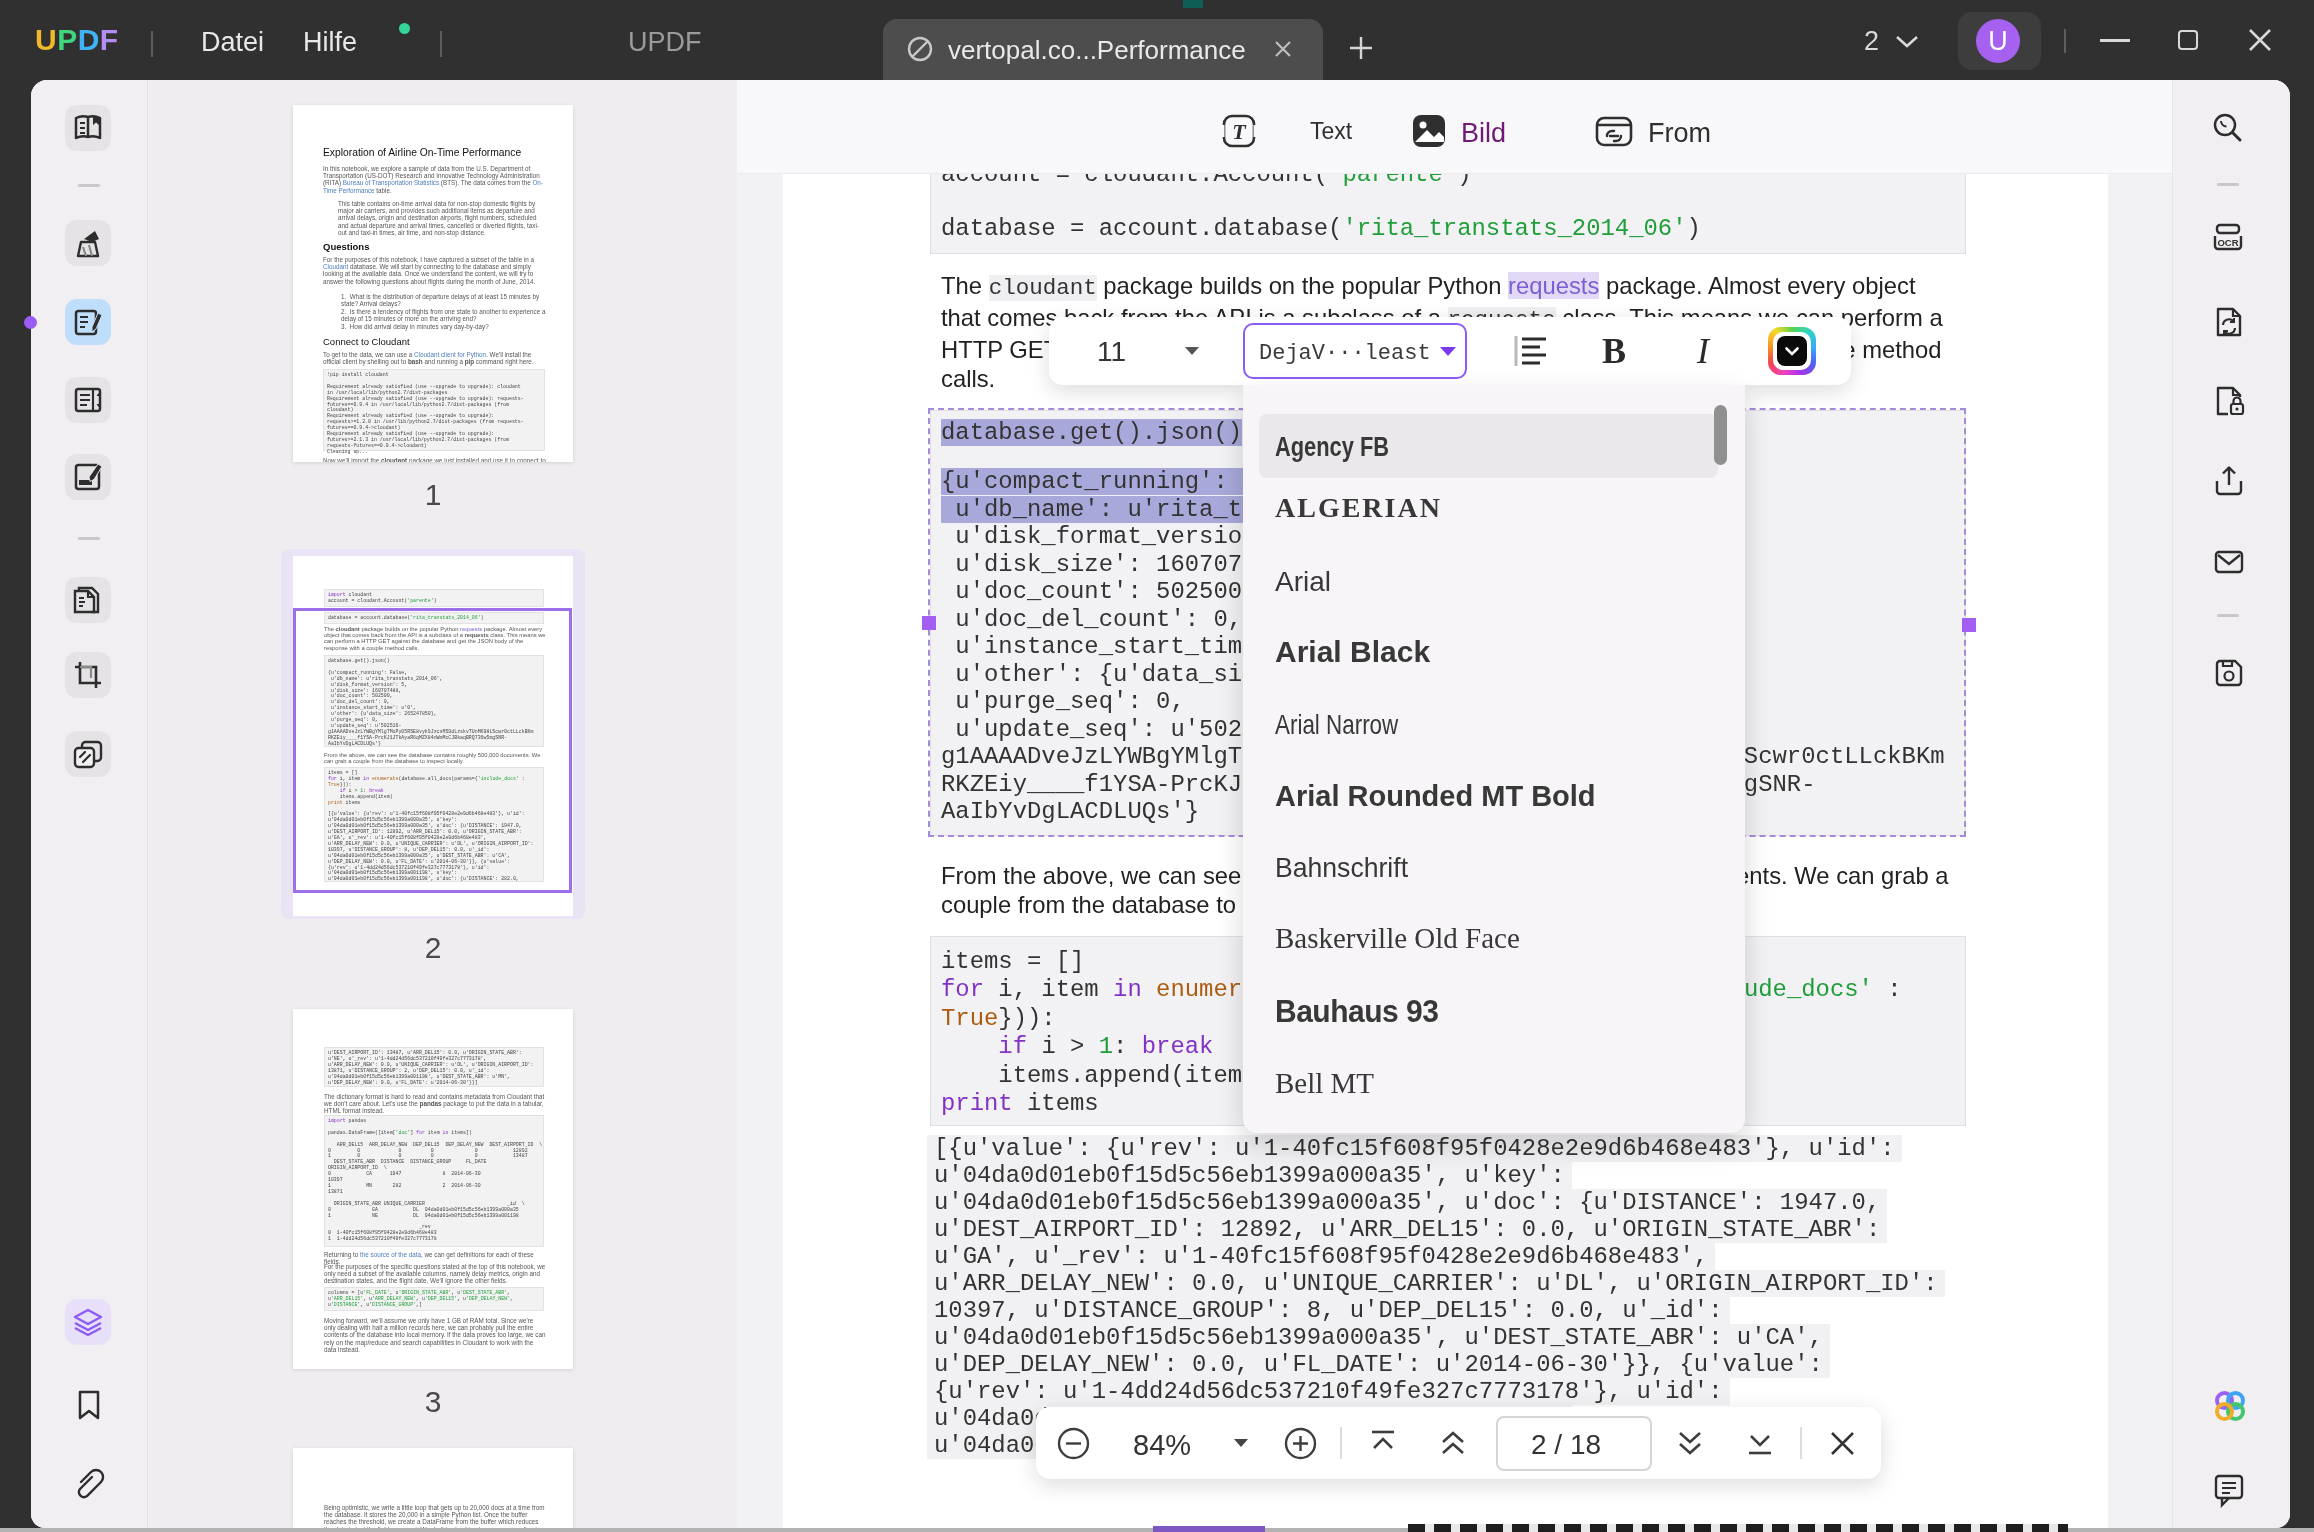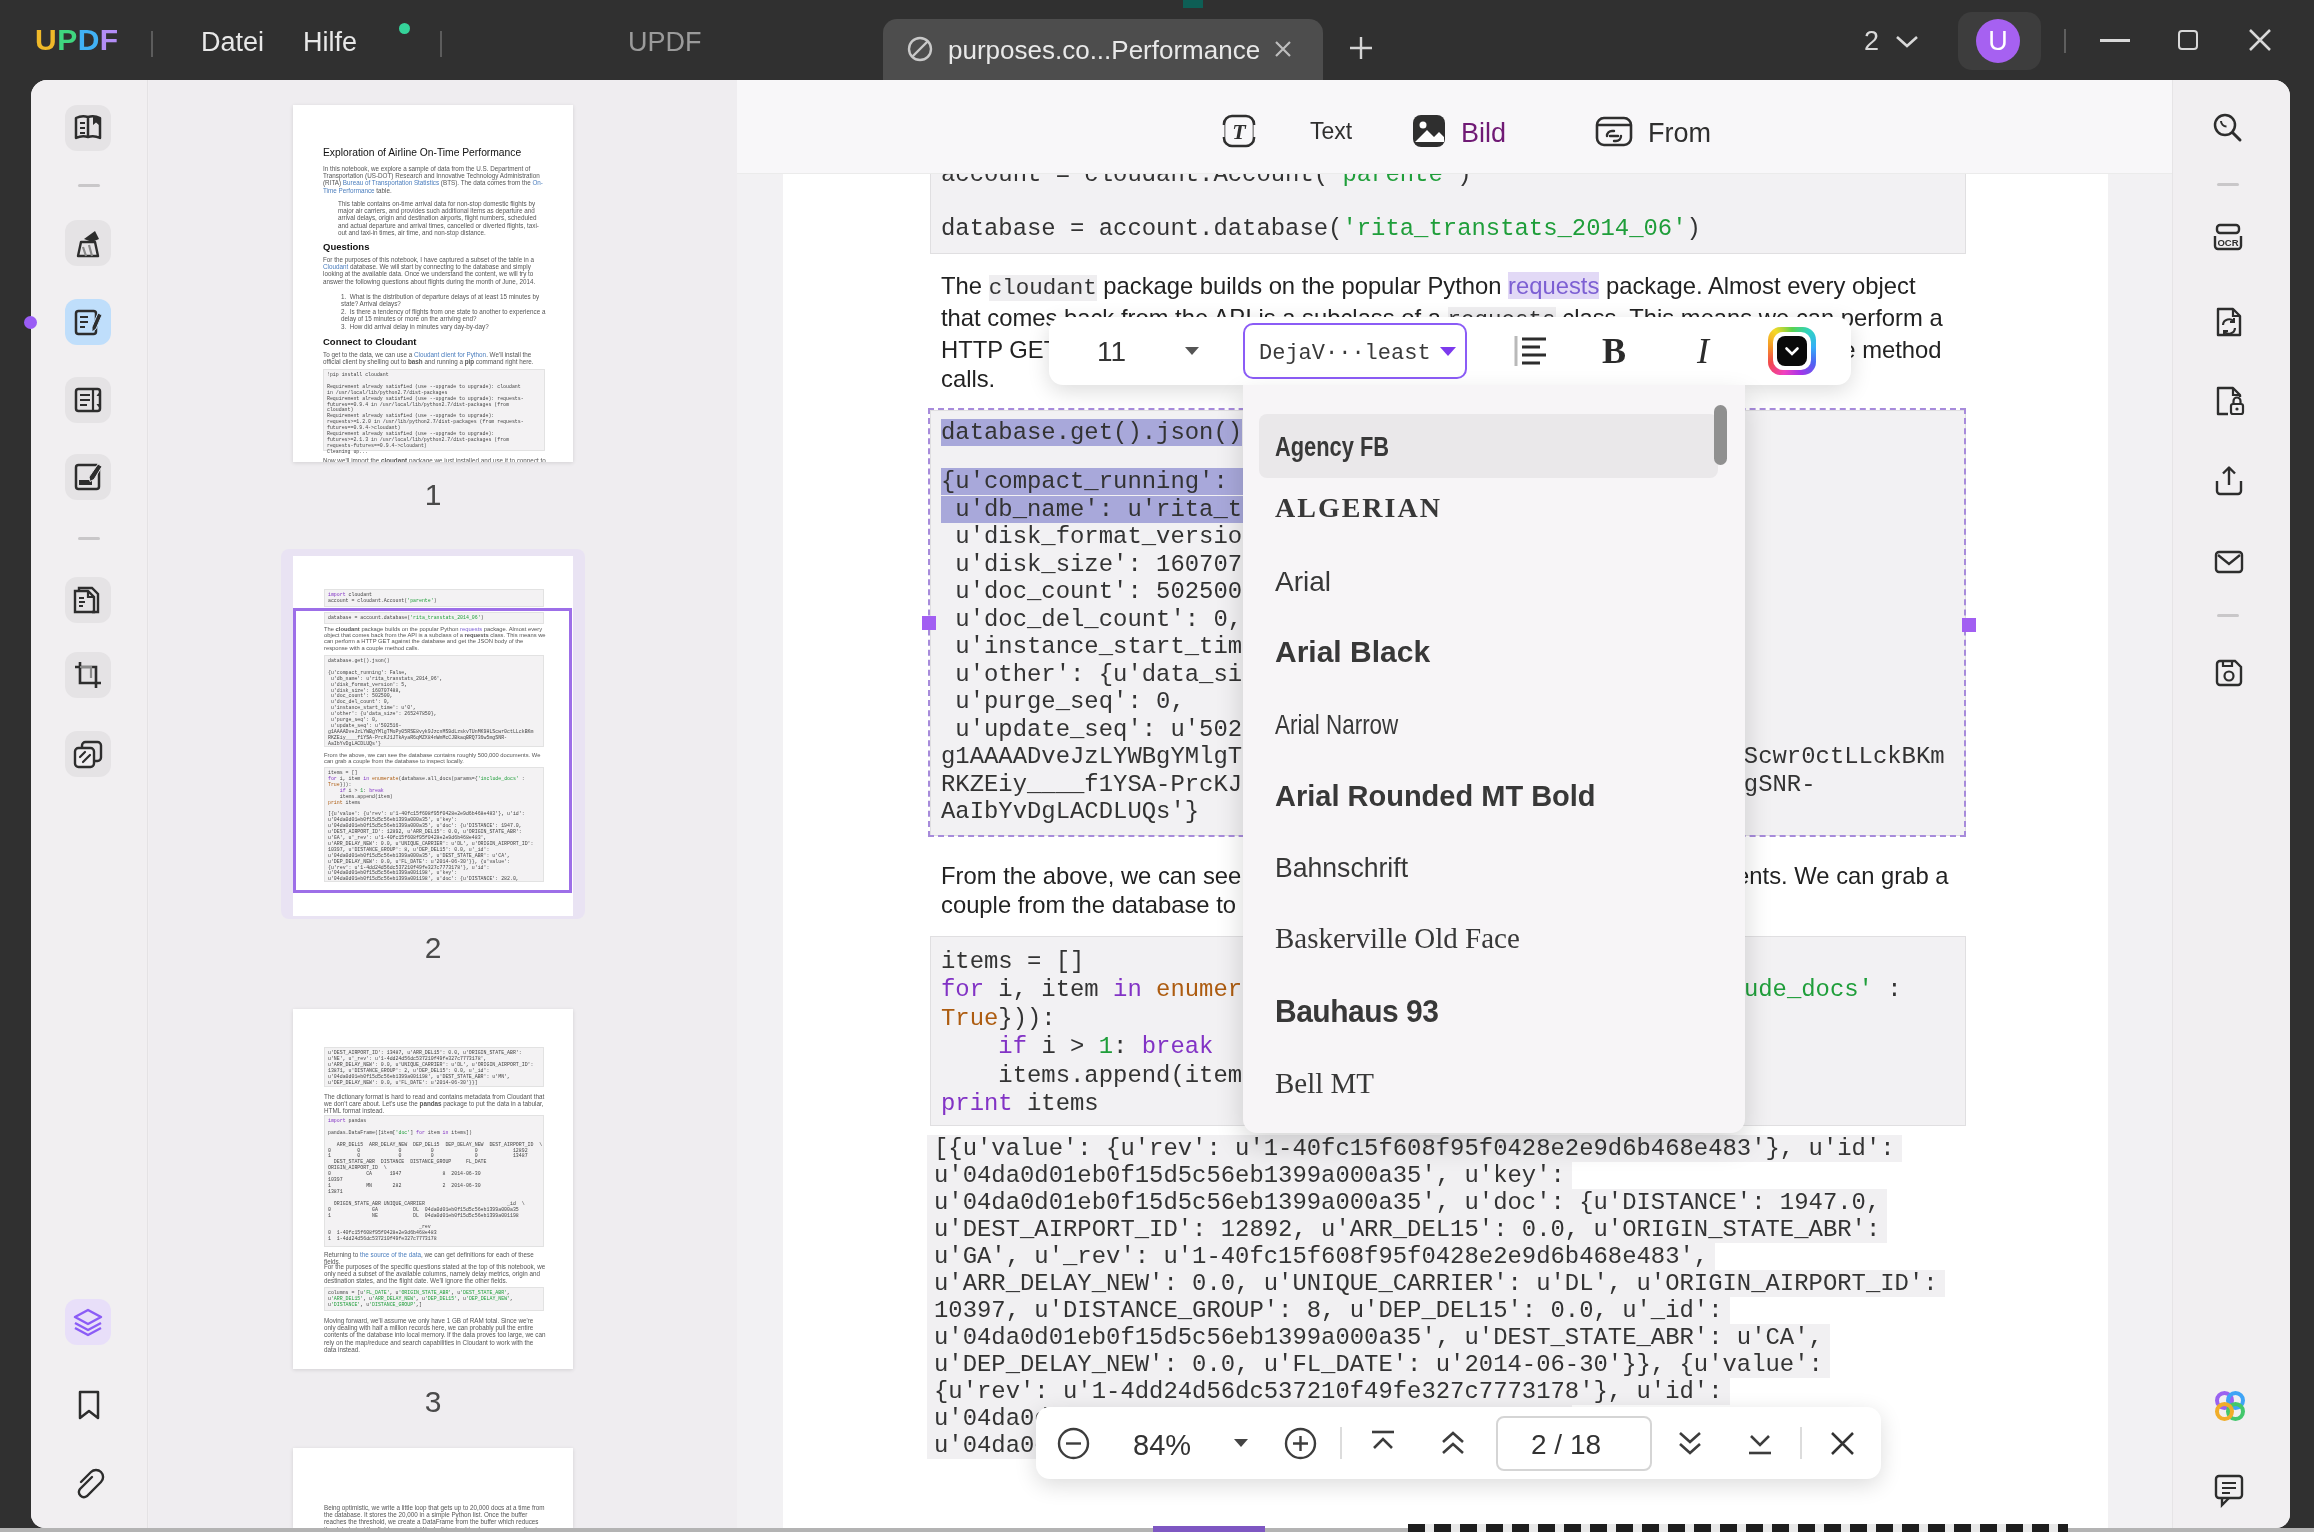--- a/index.html
+++ b/index.html
@@ -27,21 +27,21 @@
 <div class="abs" style="left:303px;top:27px;font-size:27px;color:#e8e8e8">Hilfe</div>
 <div class="abs" style="left:399px;top:23px;width:11px;height:11px;border-radius:50%;background:#35d39a"></div>
 <div class="abs" style="left:440px;top:31px;width:2px;height:26px;background:#5c5c5c"></div>
 <div class="abs" style="left:628px;top:27px;font-size:27px;color:#9b9b9b">UPDF</div>
 
 <div class="abs" style="left:883px;top:19px;width:440px;height:61px;background:#4d4d4d;border-radius:14px 14px 0 0"></div>
 <svg class="abs" style="left:906px;top:35px" width="28" height="28" viewBox="0 0 28 28">
     <circle cx="14" cy="14" r="11" fill="none" stroke="#c9c9c9" stroke-width="2.4"></circle>
     <line x1="6" y1="22" x2="22" y2="6" stroke="#c9c9c9" stroke-width="2.4"></line>
   </svg>
-<div class="abs" style="left:948px;top:35px;font-size:26px;color:#e9e9e9">purposes.co...Performance</div>
+<div class="abs" style="left:948px;top:35px;font-size:26px;color:#e9e9e9">vertopal.co...Performance</div>
 <svg class="abs" style="left:1272px;top:38px" width="22" height="22" viewBox="0 0 22 22">
     <path d="M4 4 L18 18 M18 4 L4 18" stroke="#bdbdbd" stroke-width="2.2"></path>
   </svg>
 <svg class="abs" style="left:1346px;top:33px" width="30" height="30" viewBox="0 0 30 30">
     <path d="M15 4 V26 M4 15 H26" stroke="#d5d5d5" stroke-width="2.4"></path>
   </svg>
 
 <div class="abs" style="left:1864px;top:26px;font-size:27px;color:#d9d9d9">2</div>
 <svg class="abs" style="left:1894px;top:34px" width="26" height="15" viewBox="0 0 26 15">
     <path d="M3 3 L13 12 L23 3" fill="none" stroke="#d9d9d9" stroke-width="2.6"></path>
@@ -134,21 +134,21 @@
 
     <div class="abs" style="left:262px;top:25px;width:280px;height:357px;background:#fff;box-shadow:0 1px 4px rgba(0,0,0,.12);overflow:hidden">
       <div class="abs" style="left:30px;top:42px;font-size:10.3px;font-weight:normal;color:#111">Exploration of Airline On-Time Performance</div>
       <div class="abs t1" style="left:30px;top:60px;width:220px">In this notebook, we explore a sample of data from the U.S. Department of Transportation (US-DOT) Research and Innovative Technology Administration (RITA) <span style="color:#4a7dbd">Bureau of Transportation Statistics</span> (BTS). The data comes from the <span style="color:#4a7dbd">On-Time Performance</span> table.</div>
       <div class="abs t1" style="left:45px;top:95px;width:205px">This table contains on-time arrival data for non-stop domestic flights by major air carriers, and provides such additional items as departure and arrival delays, origin and destination airports, flight numbers, scheduled and actual departure and arrival times, cancelled or diverted flights, taxi-out and taxi-in times, air time, and non-stop distance.</div>
       <div class="abs" style="left:30px;top:136px;font-size:9.5px;font-weight:bold;color:#111">Questions</div>
       <div class="abs t1" style="left:30px;top:151px;width:225px">For the purposes of this notebook, I have captured a subset of the table in a <span style="color:#4a7dbd">Cloudant</span> database. We will start by connecting to the database and simply looking at the available data. Once we understand the content, we will try to answer the following questions about flights during the month of June, 2014.</div>
       <div class="abs t1" style="left:48px;top:188px;width:205px">1.&nbsp;&nbsp;What is the distribution of departure delays of at least 15 minutes by state? Arrival delays?</div>
       <div class="abs t1" style="left:48px;top:203px;width:205px">2.&nbsp;&nbsp;Is there a tendency of flights from one state to another to experience a delay of 15 minutes or more on the arriving end?</div>
       <div class="abs t1" style="left:48px;top:218px;width:205px">3.&nbsp;&nbsp;How did arrival delay in minutes vary day-by-day?</div>
-      <div class="abs" style="left:30px;top:231px;font-size:9.5px;font-weight:bold;color:#111">Connect to Cloudant</div>
+      <div class="abs" style="left:30px;top:231px;font-size:9.5px;font-weight:normal;color:#111">Connect to Cloudant</div>
       <div class="abs t1" style="left:30px;top:246px;width:225px">To get to the data, we can use a <span style="color:#4a7dbd">Cloudant client for Python</span>. We'll install the official client by shelling out to <b>bash</b> and running a <b>pip</b> command right here.</div>
       <div class="abs" style="left:30px;top:264px;width:222px;height:82px;background:#f3f2f3;border:1px solid #e2e2e2"></div>
       <div class="abs t2" style="left:34px;top:267px">!pip install cloudant<br><br>Requirement already satisfied (use --upgrade to upgrade): cloudant<br>in /usr/local/lib/python2.7/dist-packages<br>Requirement already satisfied (use --upgrade to upgrade): requests-<br>futures==0.9.4 in /usr/local/lib/python2.7/dist-packages (from<br>cloudant)<br>Requirement already satisfied (use --upgrade to upgrade):<br>requests&gt;=1.2.0 in /usr/lib/python2.7/dist-packages (from requests-<br>futures==0.9.4-&gt;cloudant)<br>Requirement already satisfied (use --upgrade to upgrade):<br>futures&gt;=2.1.3 in /usr/local/lib/python2.7/dist-packages (from<br>requests-futures==0.9.4-&gt;cloudant)<br>Cleaning up...</div>
       <div class="abs t1" style="left:30px;top:352px;width:225px">Now we'll import the <b>cloudant</b> package we just installed and use it to connect to the read-only</div>
     </div>
     <div class="abs" style="left:262px;top:398px;width:280px;text-align:center;font-size:30px;color:#4a4a4a">1</div>
 
     <div class="abs" style="left:250px;top:469px;width:304px;height:370px;background:#e9e3f3;border-radius:8px"></div>
     <div class="abs" style="left:262px;top:476px;width:280px;height:360px;background:#fff;overflow:hidden">
       <div class="abs" style="left:31px;top:33px;width:220px;height:18px;background:#f3f2f3;border:1px solid #e2e2e2"></div>

